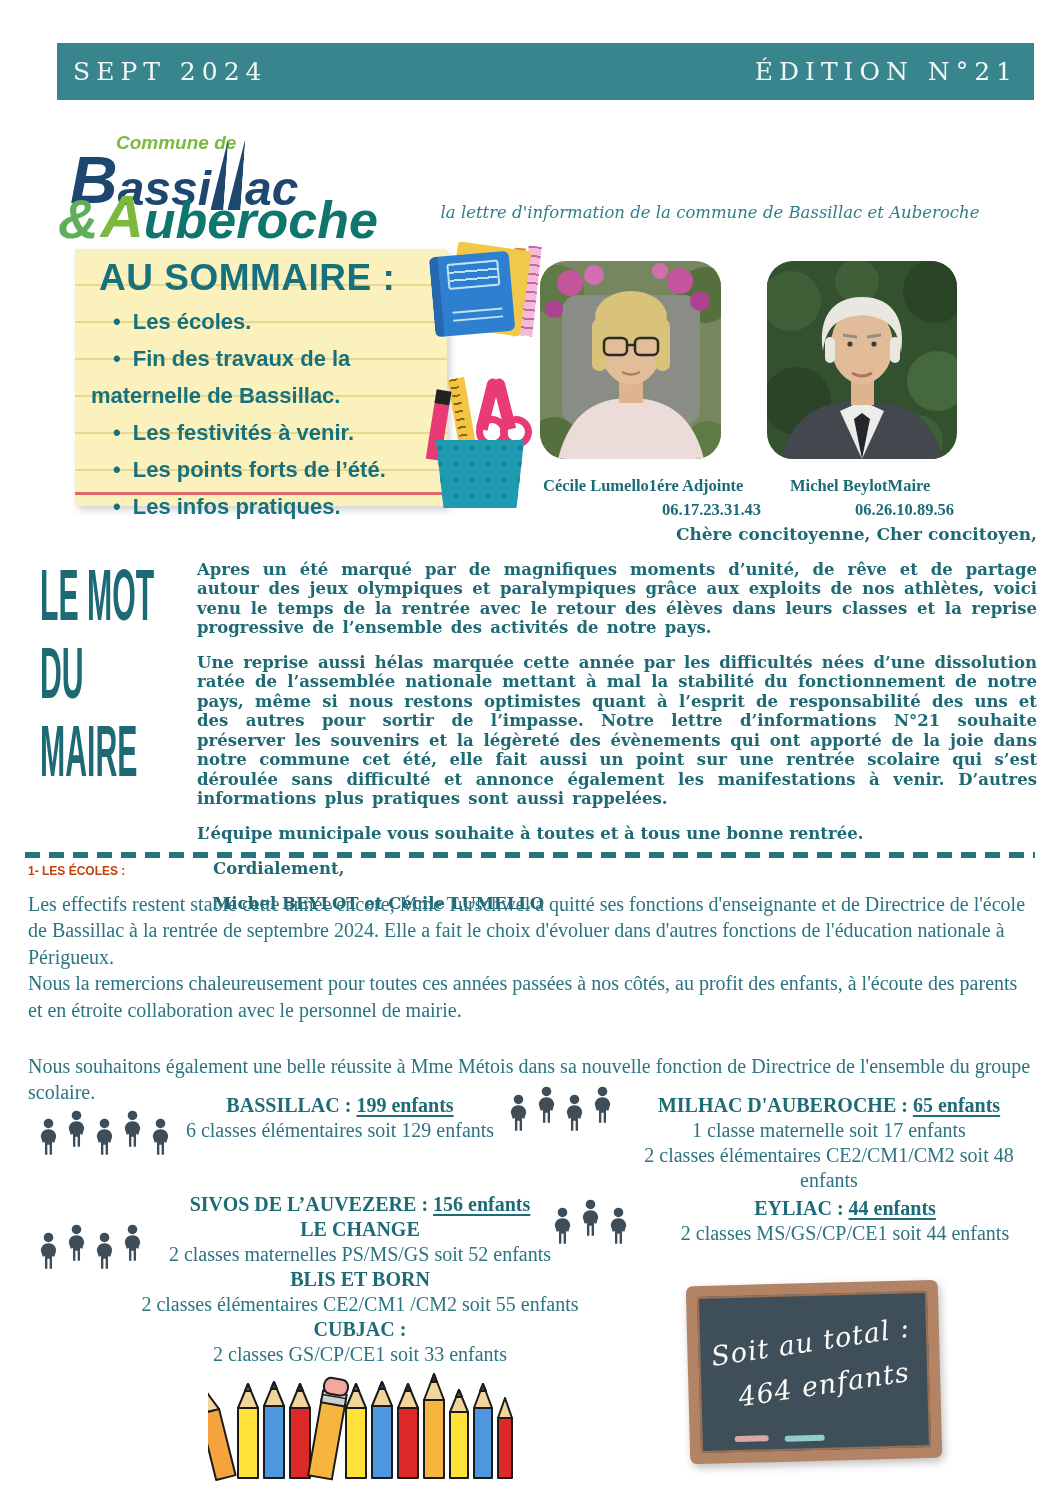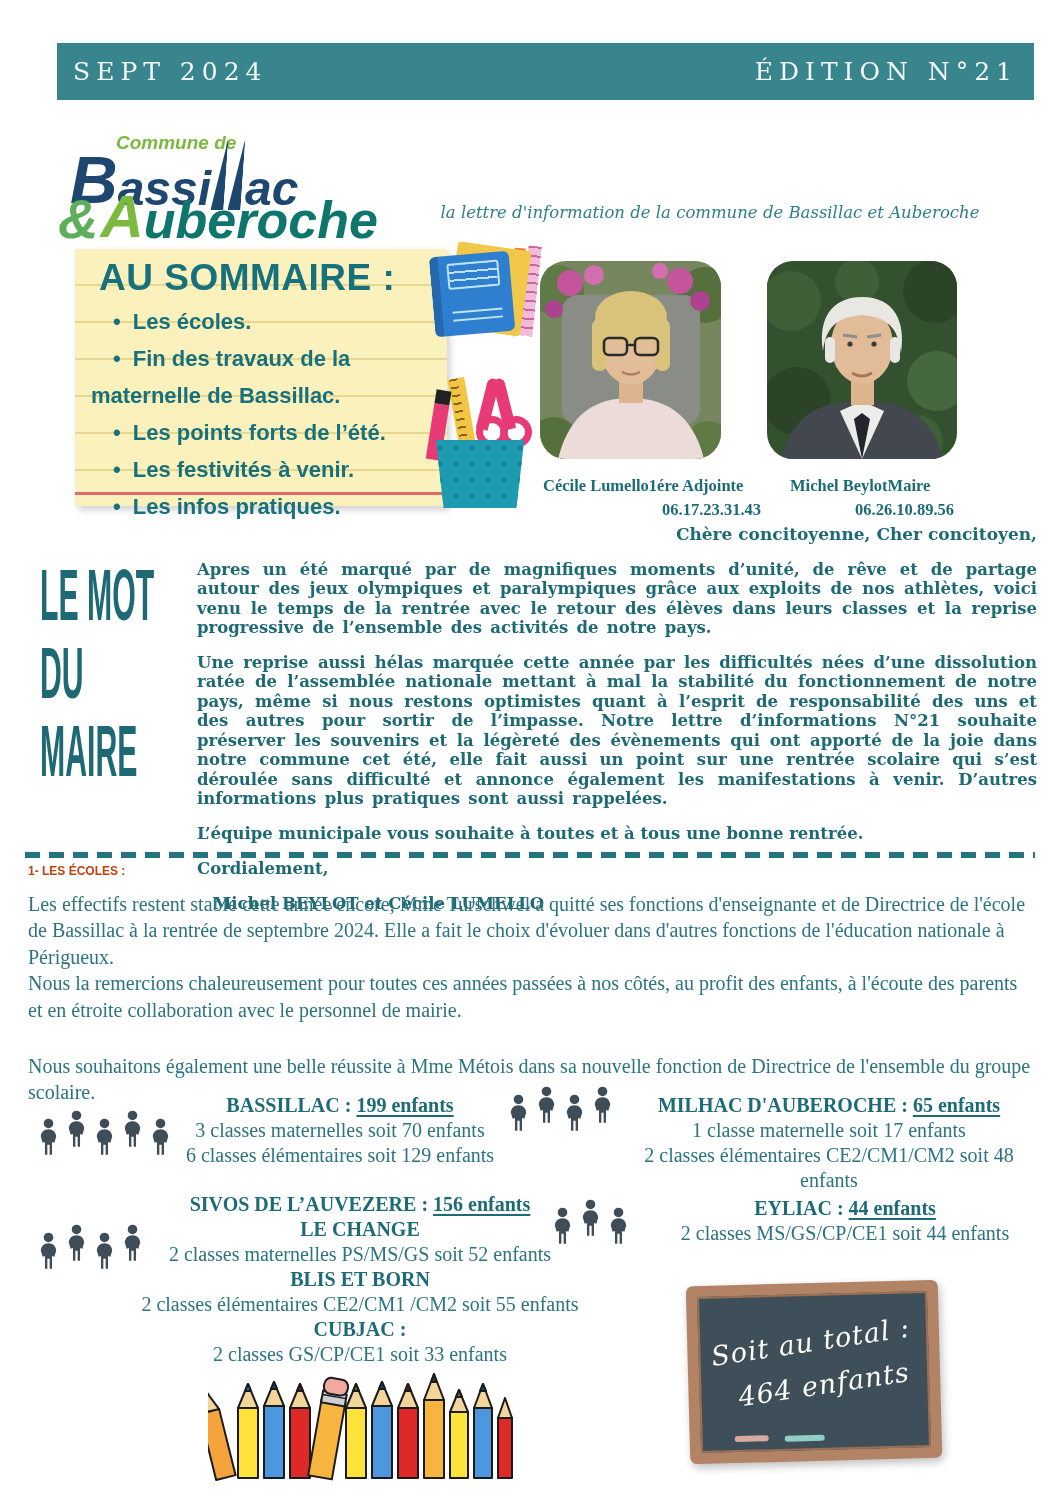--- a/index.html
+++ b/index.html
@@ -79,21 +79,21 @@
 
   
   .mot-label{position:absolute;left:40px;top:556px;width:150px;color:#1D6A74;font-weight:bold;}
   .mot-label div{font-size:72px;line-height:78px;transform:scaleX(0.42);transform-origin:left center;white-space:nowrap;}
 
   .letter{position:absolute;left:197px;top:524px;width:840px;color:#1D6A74;
           font-family:"DejaVu Serif",serif;font-weight:bold;font-size:16.5px;}
   .letter .salut{margin:0 0 16px 0;font-size:17px;text-align:right;}
   .letter p.body{margin:0 0 15px 0;text-align:justify;line-height:1.18;word-spacing:2.5px;}
   .letter .close1{margin:6px 0 16px 0;}
-  .letter .close2{margin:0 0 16px 0;}
+  .letter .close2{margin:0 0 16px 16px;}
   .letter .sig{margin:16px;}
 
   
   .divider{position:absolute;left:25px;top:852px;width:1010px;height:6px;
            background:repeating-linear-gradient(90deg,#26747F 0 15px,transparent 15px 24px);}
   .sec-title{position:absolute;left:28px;top:864px;font-size:12px;font-weight:800;color:#c2410c;letter-spacing:0;}
 
   .ecoles-text{position:absolute;left:28px;top:891px;width:1008px;font-family:"Liberation Serif",serif;
                font-size:20px;color:#2B7480;line-height:1.32;}
   .ecoles-text p{margin:0;}
@@ -156,22 +156,22 @@
     </div>
   </div>
 
   <div class="mast-sub">la lettre d'information de la commune de Bassillac et Auberoche</div>
 
   <div class="note">
     <h2>AU SOMMAIRE :</h2>
     <ul>
       <li>Les écoles.</li>
       <li>Fin des travaux de la maternelle de Bassillac.</li>
+      <li>Les festivités à venir.</li>
       <li>Les points forts de l’été.</li>
-      <li>Les festivités à venir.</li>
       <li>Les infos pratiques.</li>
     </ul>
     <div class="redline"></div>
   </div>
 
   <div class="stationery">
     <div class="ruler"></div>
     <div class="crayon"></div>
     <div class="folder"></div>
     <div class="book">
@@ -294,21 +294,20 @@
     <svg class="person" viewBox="0 0 24 36">
         <use href="#person-shape"></use>
       </svg>
     <svg class="person" viewBox="0 0 24 36">
         <use href="#person-shape"></use>
       </svg>
   </div>
 
   <div class="stat" style="left:170px;top:1093px;width:340px;">
     <div class="t"><span>BASSILLAC : </span><u>199 enfants</u></div>
-    <div>3 classes maternelles  soit 70 enfants</div>
     <div>6 classes élémentaires soit 129 enfants</div>
   </div>
 
   <div class="pgroup" style="left:506px;top:1094px;">
     <svg class="person" viewBox="0 0 24 36">
         <use href="#person-shape"></use>
       </svg>
     <svg class="person" viewBox="0 0 24 36">
         <use href="#person-shape"></use>
       </svg>

